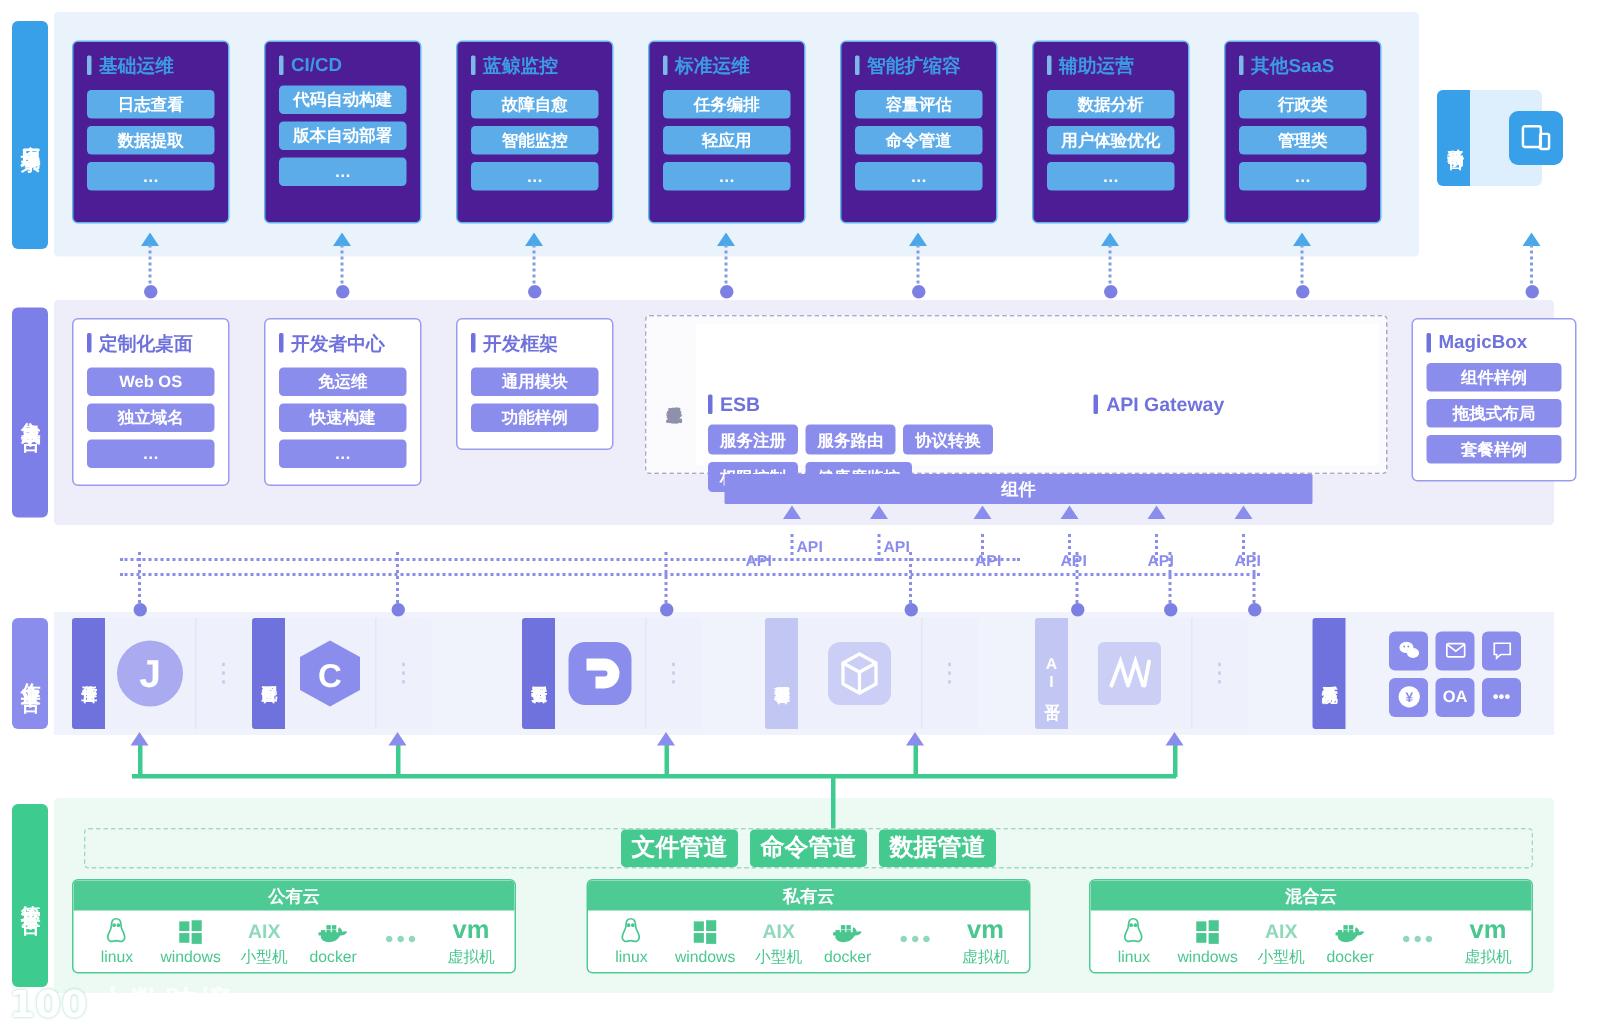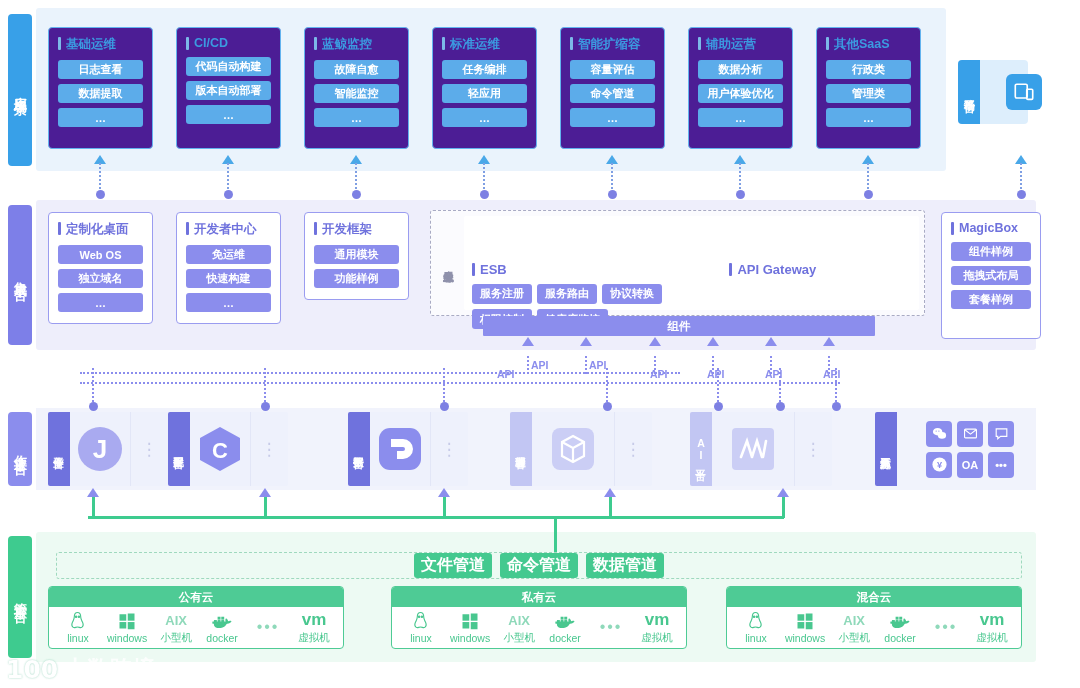--- a/index.html
+++ b/index.html
@@ -110,23 +110,23 @@
     background: #8b8ded; color: #fff; font-size: 11px; font-weight: bold;
     border-radius: 3px; white-space: nowrap;
   }
   #components-bar {
     position: absolute; left: 483px; top: 316px; width: 392px; height: 20px;
     background: #8b8ded; color: #fff; font-size: 11.5px; font-weight: bold;
     display: flex; align-items: center; justify-content: center;
     border-radius: 1px;
   }
   #magicbox-card {
-    position: absolute; left: 941px; top: 212px; width: 100px;
+    position: absolute; left: 941px; top: 212px; width: 110px;
     background: #fff; border: 1.5px solid #9a9cf0; border-radius: 4px;
-    padding: 8px 9px 24px 9px;
+    padding: 8px 9px 6px 9px;
   }
   #magicbox-card .card-title { color: #6f72dd; }
   #magicbox-card .card-title::before { background: #6f72dd; }
 
   
   #layer-job-bg {
     position: absolute; left: 36px; top: 408px; width: 1000px; height: 82px;
     background: #f1f3fc;
   }
   #layer-job-label { left: 8px; top: 412px; width: 24px; height: 74px; background: #8b8ded; }

